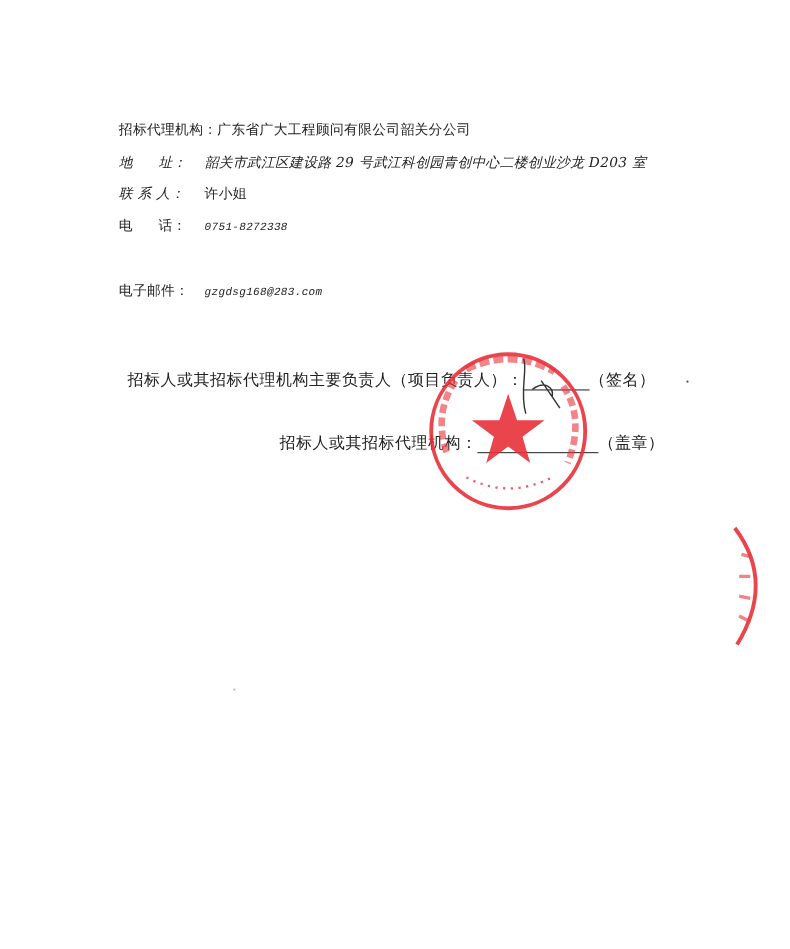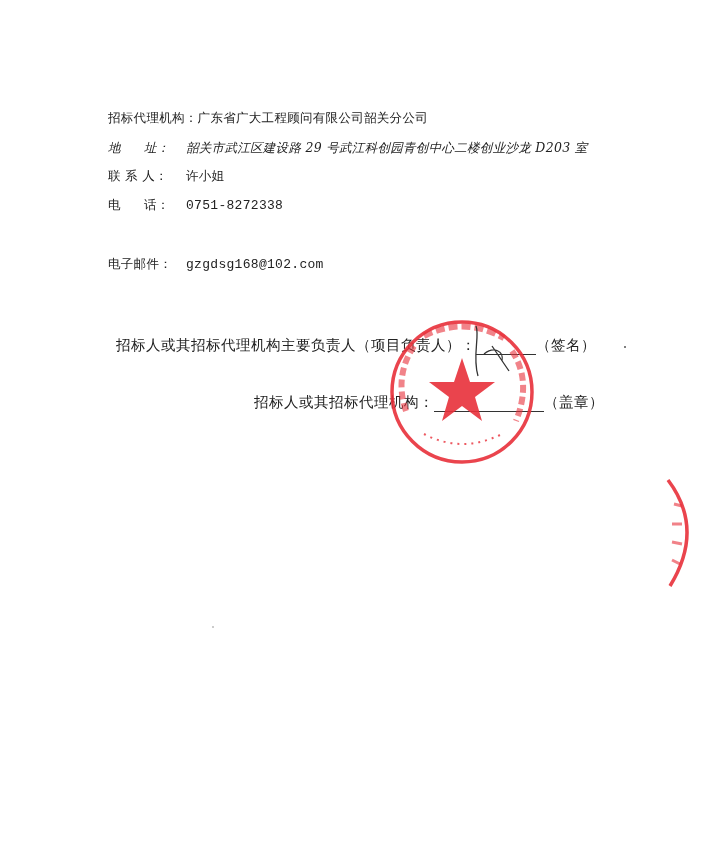--- a/index.html
+++ b/index.html
@@ -2,44 +2,44 @@
 <html><head>
 <meta charset="utf-8">
 <style>
   html, body { margin: 0; padding: 0; }
   body {
     width: 718px; height: 863px; background: #ffffff; position: relative; overflow: hidden;
     font-family: "DejaVu Serif", "Liberation Serif", serif; color: #222;
   }
   .info { position: absolute; left: 108px; font-size: 12.5px; letter-spacing: 0.3px; white-space: nowrap; }
   .info .lbl { display: inline-block; }
-  .info .mono { font-family: "Liberation Mono", "DejaVu Sans Mono", monospace; font-size: 13px; }
+  .info .mono { font-family: "Liberation Mono", "DejaVu Sans Mono", monospace; font-size: 10px; font-style: italic; }
   .sig { position: absolute; font-size: 14.5px; white-space: nowrap; letter-spacing: 0.5px; }
   .line { display: inline-block; border-bottom: 1px solid #333; vertical-align: bottom; }
   .stamp { position: absolute; }
   .dot { position: absolute; width: 2px; height: 2px; background: #555; border-radius: 1px; }
 </style>
 </head>
 <body>
 
 <div>
   <div class="info" style="top:110px;">
     <span>招标代理机构：</span><span>广东省广大工程顾问有限公司韶关分公司</span>
   </div>
   <div class="info" style="top:140px;font-style:italic;">
     <span class="lbl" style="width:36px;">地</span><span class="lbl" style="width:42px;">址：</span><span>韶关市武江区建设路 29 号武江科创园青创中心二楼创业沙龙 D203 室</span>
   </div>
   <div class="info" style="top:168px;">
-    <span class="lbl" style="width:78px;">联 系 人：</span><span>许小姐</span>
+    <span class="lbl" style="width:78px;font-style:italic;">联 系 人：</span><span>许小姐</span>
   </div>
   <div class="info" style="top:197px;">
     <span class="lbl" style="width:36px;">电</span><span class="lbl" style="width:42px;">话：</span><span class="mono">0751-8272338</span>
   </div>
   <div class="info" style="top:225px;">
-    <span class="lbl" style="width:78px;margin-top:31px;">电子邮件：</span><span class="mono">gzgdsg168@102.com</span>
+    <span class="lbl" style="width:78px;margin-top:31px;">电子邮件：</span><span class="mono">gzgdsg168@283.com</span>
   </div>
 </div>
 
 <div class="sig" style="left:116px; top:336px;">
   <span>招标人或其招标代理机构主要负责人（项目负责人）：</span><span class="line" style="width:60px; height:16px;"></span><span>（签名）</span>
 </div>
 
 <div class="sig" style="left:254px; top:393px;font-family:Liberation Mono, monospace;">
   <span>招标人或其招标代理机构：</span><span class="line" style="width:110px; height:16px;"></span><span>（盖章）</span>
 </div>

